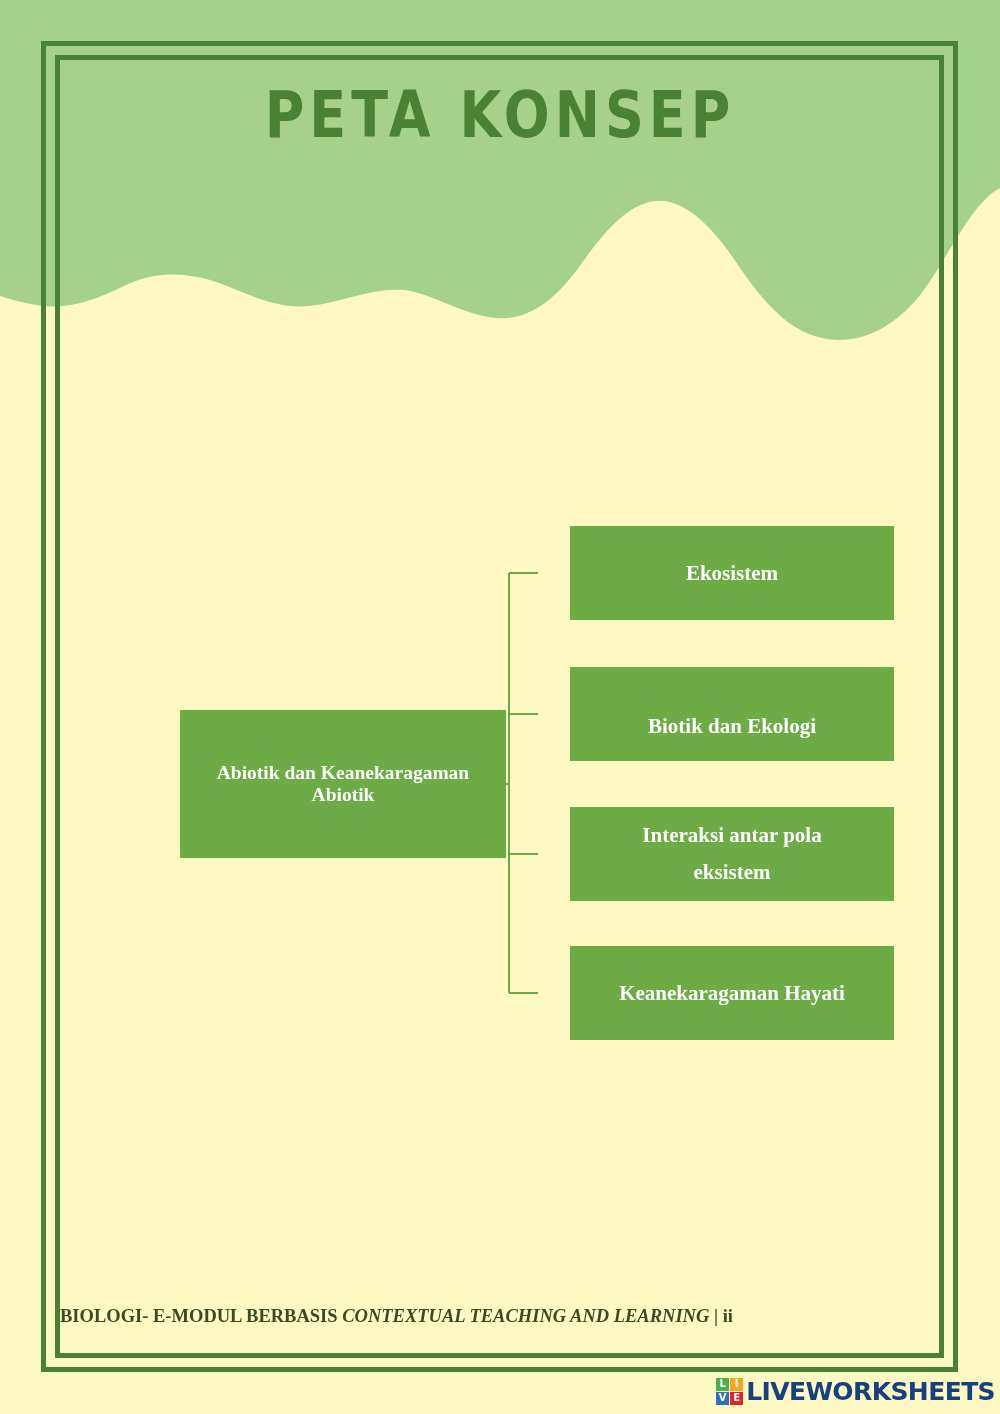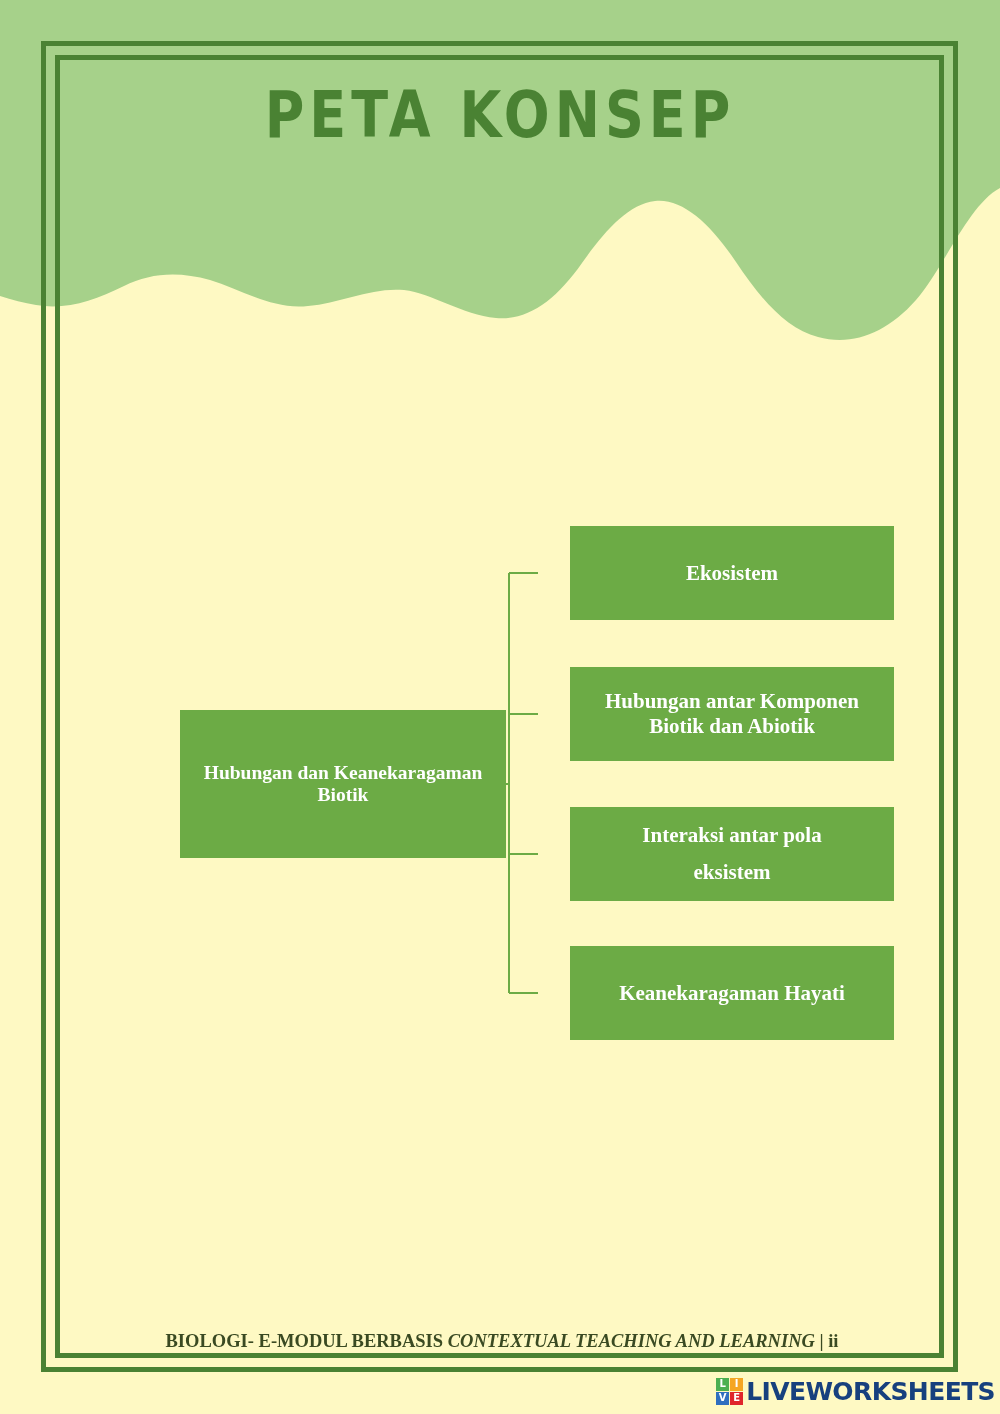--- a/index.html
+++ b/index.html
@@ -143,28 +143,26 @@
     z-index: 3;
     pointer-events: none;
   }
 
   
   #footer-text {
     position: absolute;
     left: 60px;
     top: 1306px;
     width: 884px;
-    text-align: center;
     z-index: 4;
     font-family: "Liberation Serif", serif;
     font-weight: bold;
     font-size: 18.5px;
     color: #3a4a22;
     white-space: nowrap;
-    margin-top: 25px;
   }
   #footer-text .em {
     font-style: italic;
   }
 
   
   #lws-logo {
     position: absolute;
     right: 5px;
     top: 1374px;
@@ -237,33 +235,33 @@
       <line x1="509" y1="714" x2="538" y2="714"></line>
       <line x1="509" y1="854" x2="538" y2="854"></line>
       <line x1="509" y1="993" x2="538" y2="993"></line>
     </g>
   </svg>
 
   <div id="concept-map">
 
     <div class="node-box" id="node-root">
       <span>
-        <span>Hubungan dan Keanekaragaman</span><br>
-        <span>Biotik</span>
+        <span>Abiotik dan Keanekaragaman</span><br>
+        <span>Abiotik</span>
       </span>
     </div>
 
     <div class="node-box" id="node-ekosistem">
       <span>Ekosistem</span>
     </div>
 
     <div class="node-box" id="node-hubungan">
       <span>
-        <span>Hubungan antar Komponen</span><br>
-        <span>Biotik dan Abiotik</span>
+        <br>
+        <span>Biotik dan Ekologi</span>
       </span>
     </div>
 
     <div class="node-box" id="node-interaksi">
       <span>
         <span>Interaksi antar pola</span><br>
         <span>eksistem</span>
       </span>
     </div>
 

